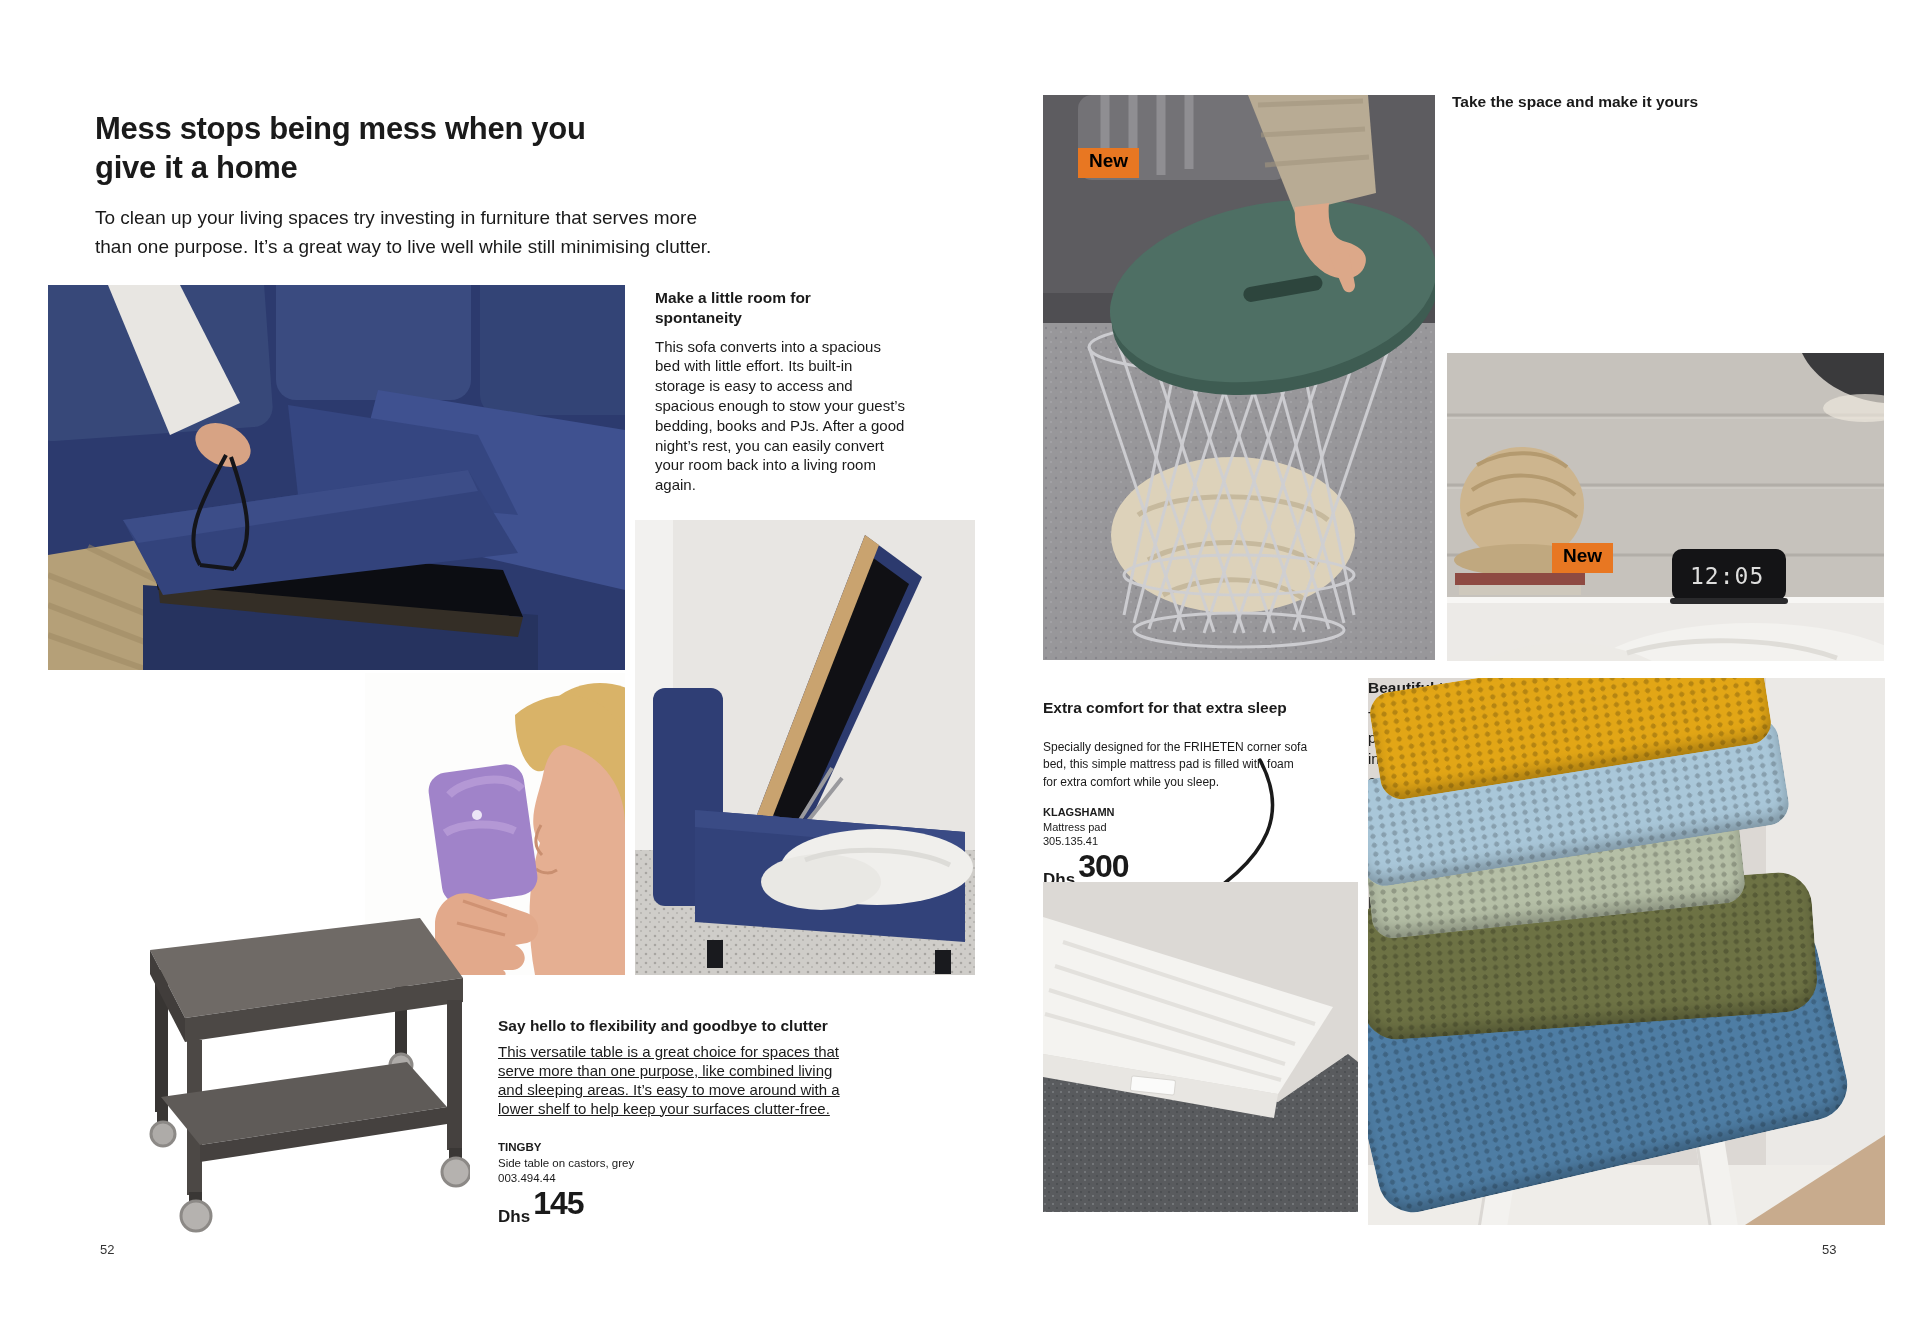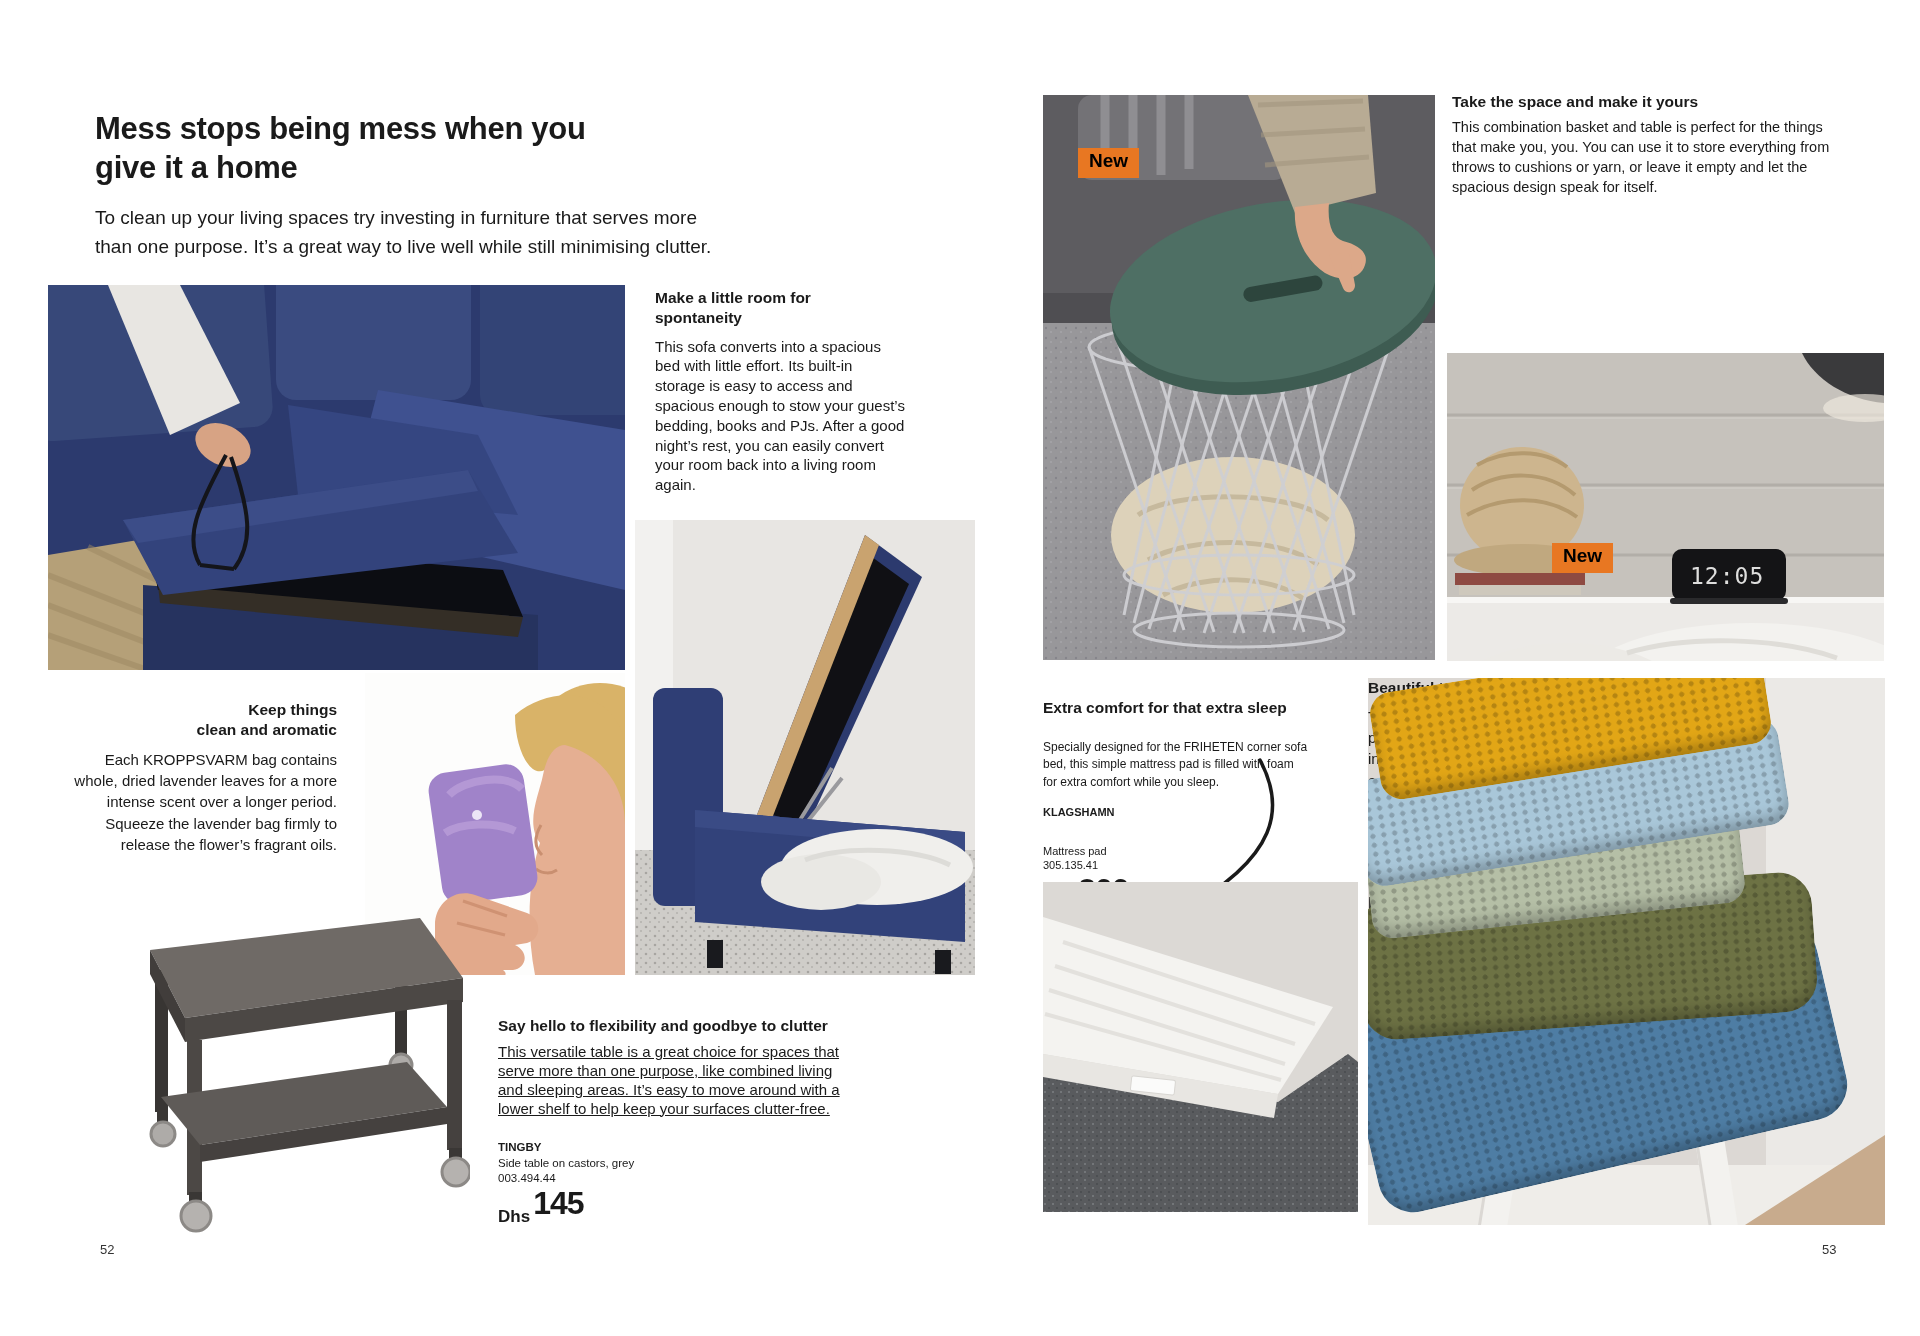--- a/index.html
+++ b/index.html
@@ -102,25 +102,20 @@
       <path d="M176,152 C169,164 169,174 177,182 M171,196 C178,201 186,201 192,197" stroke="#c98f70" stroke-width="3" fill="none"></path>
       <rect x="70" y="95" width="96" height="132" rx="18" fill="#a083c9" transform="rotate(-8 118 161)"></rect>
       <path d="M84,122 C100,106 142,100 157,116 M80,160 C95,150 130,148 150,158" stroke="#b99dd8" stroke-width="8" fill="none" opacity="0.8"></path>
       <circle cx="112" cy="142" r="5" fill="#ece5f6"></circle>
       <path d="M70,302 L70,252 C70,230 90,215 110,222 L162,240 C177,246 177,266 162,270 L150,272 C166,280 160,296 148,297 L138,297 C150,306 118,311 108,302 Z" fill="#e2a98b"></path>
       <path d="M98,228 L142,243 M92,250 L140,262" stroke="#cf9273" stroke-width="3" fill="none"></path>
     </svg>
 
   </div>
 
-  <div class="abs" style="left:60px;top:700px;width:277px;text-align:right;">
-    <div class="fh">Keep things
-clean and aromatic</div>
-    <div class="fb" style="font-size:15px;line-height:1.42;">Each KROPPSVARM bag contains whole, dried lavender leaves for a more intense scent over a longer period. Squeeze the lavender bag firmly to release the flower’s fragrant oils.</div>
-  </div>
 
   <div class="ph" style="left:95px;top:900px;width:375px;height:335px;">
     <svg width="375" height="335" viewBox="0 0 375 335">
       <rect x="300" y="38" width="12" height="120" fill="#383533"></rect>
       <circle cx="306" cy="165" r="11" fill="#aeaba8" stroke="#8c8986" stroke-width="3"></circle>
       <rect x="60" y="70" width="13" height="142" fill="#383533"></rect>
       <polygon points="55,50 325,18 368,78 90,118" fill="#6f6a66"></polygon>
       <polygon points="90,118 368,78 368,102 90,142" fill="#4c4845"></polygon>
       <polygon points="55,50 90,118 90,142 55,74" fill="#413d3b"></polygon>
       <rect x="92" y="140" width="15" height="155" fill="#4c4845"></rect>
@@ -197,21 +192,20 @@
       <path d="M215,10 L320,6 M218,40 L322,34 M222,70 L326,62" stroke="#a3967f" stroke-width="5" opacity="0.6"></path>
       <path d="M252,112 C250,140 262,165 282,178 C300,188 318,184 322,170 C326,158 316,150 300,146 C290,143 284,130 286,108 Z" fill="#dca889"></path>
       <path d="M286,160 L300,193 C303,200 312,198 312,190 L306,158 Z" fill="#dca889"></path>
     </svg>
     <div class="badge" style="left: 35px; top: 53px; background-color: rgb(232, 119, 34);">New</div>
 
   </div>
 
   <div class="abs" style="left:1452px;top:92px;width:390px;">
     <div class="fh">Take the space and make it yours</div>
-    <div class="fb" style="font-size:14.5px;line-height:1.38;margin-top:5px;">This combination basket and table is perfect for the things that make you, you. You can use it to store everything from throws to cushions or yarn, or leave it empty and let the spacious design speak for itself.</div>
   </div>
 
   <div class="ph" style="left:1447px;top:353px;width:437px;height:308px;">
     <svg width="437" height="325" viewBox="0 0 437 325">
       <rect width="437" height="325" fill="#c6c2bc"></rect>
       <path d="M0,62 H437 M0,132 H437 M0,202 H437" stroke="#b2aea8" stroke-width="3"></path>
       <path d="M0,65 H437 M0,135 H437" stroke="#d4d1cb" stroke-width="1"></path>
       <path d="M437,0 L355,0 C367,26 400,47 437,50 Z" fill="#3a3a3c"></path>
       <ellipse cx="418" cy="55" rx="42" ry="14" fill="#efe9df" opacity="0.65"></ellipse>
       <ellipse cx="75" cy="152" rx="62" ry="58" fill="#cdb58e"></ellipse>
@@ -231,21 +225,21 @@
 
     <div class="badge" style="left: 105px; top: 190px; background-color: rgb(232, 119, 34);">New</div>
 
   </div>
 
   <div class="abs" style="left:1043px;top:698px;width:280px;">
     <div class="fh">Extra comfort for that extra sleep</div>
     <div class="fb" style="font-size:12px;line-height:1.45;margin-top:21px;width:265px;">Specially designed for the FRIHETEN corner sofa bed, this simple mattress pad is filled with foam for extra comfort while you sleep.</div>
     <div style="margin-top:14px;">
       <div class="pname" style="font-size:11px;">KLAGSHAMN</div>
-      <div class="pdesc" style="font-size:11px;margin-top:24px;">Mattress pad</div>
+      <div class="pdesc" style="font-size:11px;">Mattress pad</div>
       <div class="part" style="font-size:11px;">305.135.41</div>
       <div class="price sm">
         <span class="cur">Dhs</span>
         <span class="amt">300</span>
       </div>
     </div>
   </div>
 
   <svg class="abs" style="left:1140px;top:752px;" width="165" height="175" viewBox="0 0 165 175">
     <path d="M120,8 C145,55 140,105 40,160" stroke="#1a1a1a" stroke-width="3.5" fill="none" stroke-linecap="round"></path>

